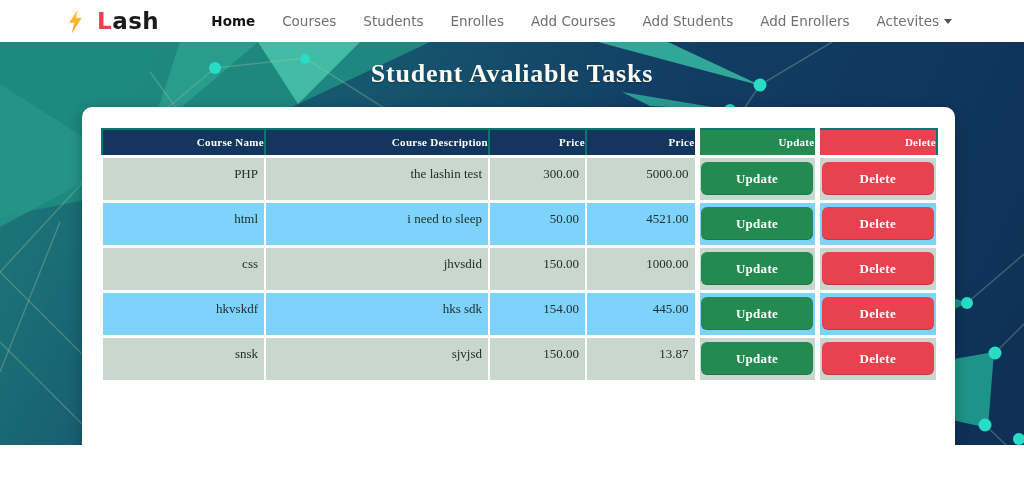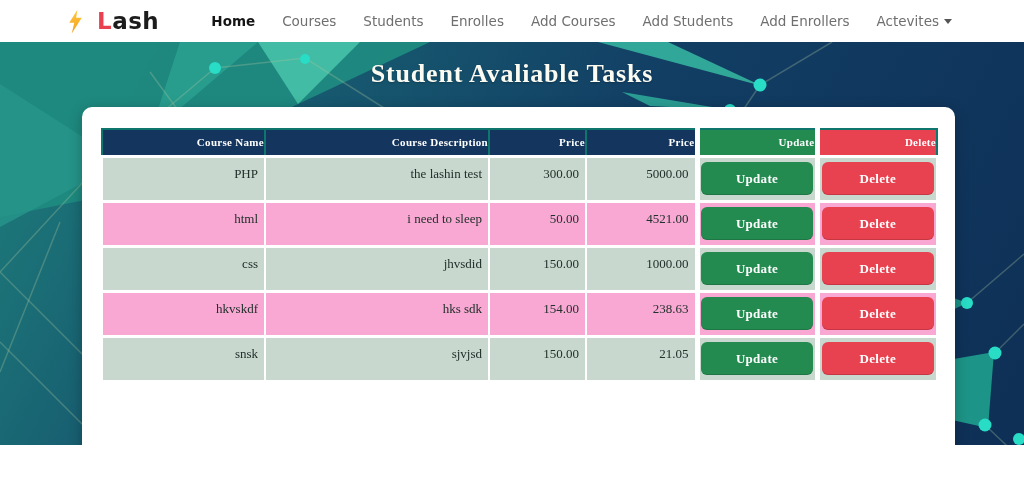--- a/index.html
+++ b/index.html
@@ -52,21 +52,21 @@
   th.th-update{ background:var(--accent-green,#238b50); }
   th.th-delete{ background:var(--accent-red,#e8414f); }
   th.action-col, td.action-col{ border-left:5px solid #fff; }
 
   td{
     height:45px; font-size:13px; color:#20302a;
     border:2px solid #fff; border-top-width:3px; border-bottom-width:3px;
     vertical-align:middle; padding:0 6px 10px 14px; text-align:right;
   }
   tr.row-odd  td{ background:#c9d8cf; }
-  tr.row-even td{ background:#f9a8d4; }
+  tr.row-even td{ background:#7dd3fc; }
   td.action-cell{ padding:0; text-align:center; }
 
   .btn{
     display:inline-block; width:112px; height:33px; border:none; border-radius:6px;
     color:#fff; font-family:inherit; font-size:13px; font-weight:bold; letter-spacing:.3px;
     cursor:pointer; box-shadow:inset 0 -1px 0 rgba(0,0,0,.15);
   }
   .btn-update{ background:var(--accent-green,#238b50); }
   .btn-delete{ background:var(--accent-red,#e8414f); }
 </style>
@@ -185,28 +185,28 @@
             <td>jhvsdid</td>
             <td>150.00</td>
             <td>1000.00</td>
             <td class="action-cell action-col"><button class="btn btn-update">Update</button></td>
             <td class="action-cell action-col"><button class="btn btn-delete">Delete</button></td>
           </tr>
           <tr class="row-even">
             <td>hkvskdf</td>
             <td>hks sdk</td>
             <td>154.00</td>
-            <td>238.63</td>
+            <td>445.00</td>
             <td class="action-cell action-col"><button class="btn btn-update">Update</button></td>
             <td class="action-cell action-col"><button class="btn btn-delete">Delete</button></td>
           </tr>
           <tr class="row-odd">
             <td>snsk</td>
             <td>sjvjsd</td>
             <td>150.00</td>
-            <td>21.05</td>
+            <td>13.87</td>
             <td class="action-cell action-col"><button class="btn btn-update">Update</button></td>
             <td class="action-cell action-col"><button class="btn btn-delete">Delete</button></td>
           </tr>
         </tbody>
     </table>
   </div>
 </section>
 
 </body></html>

